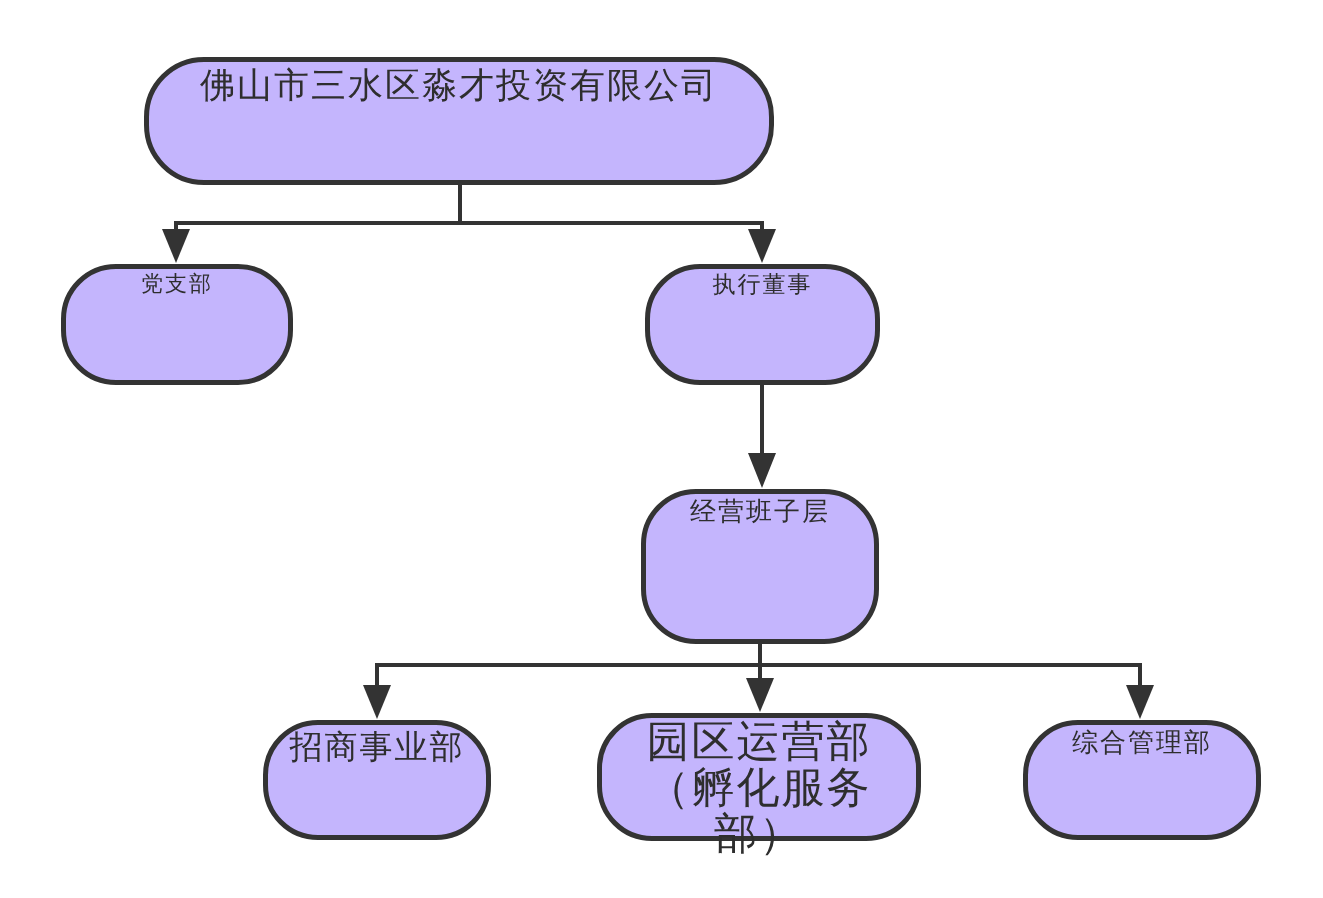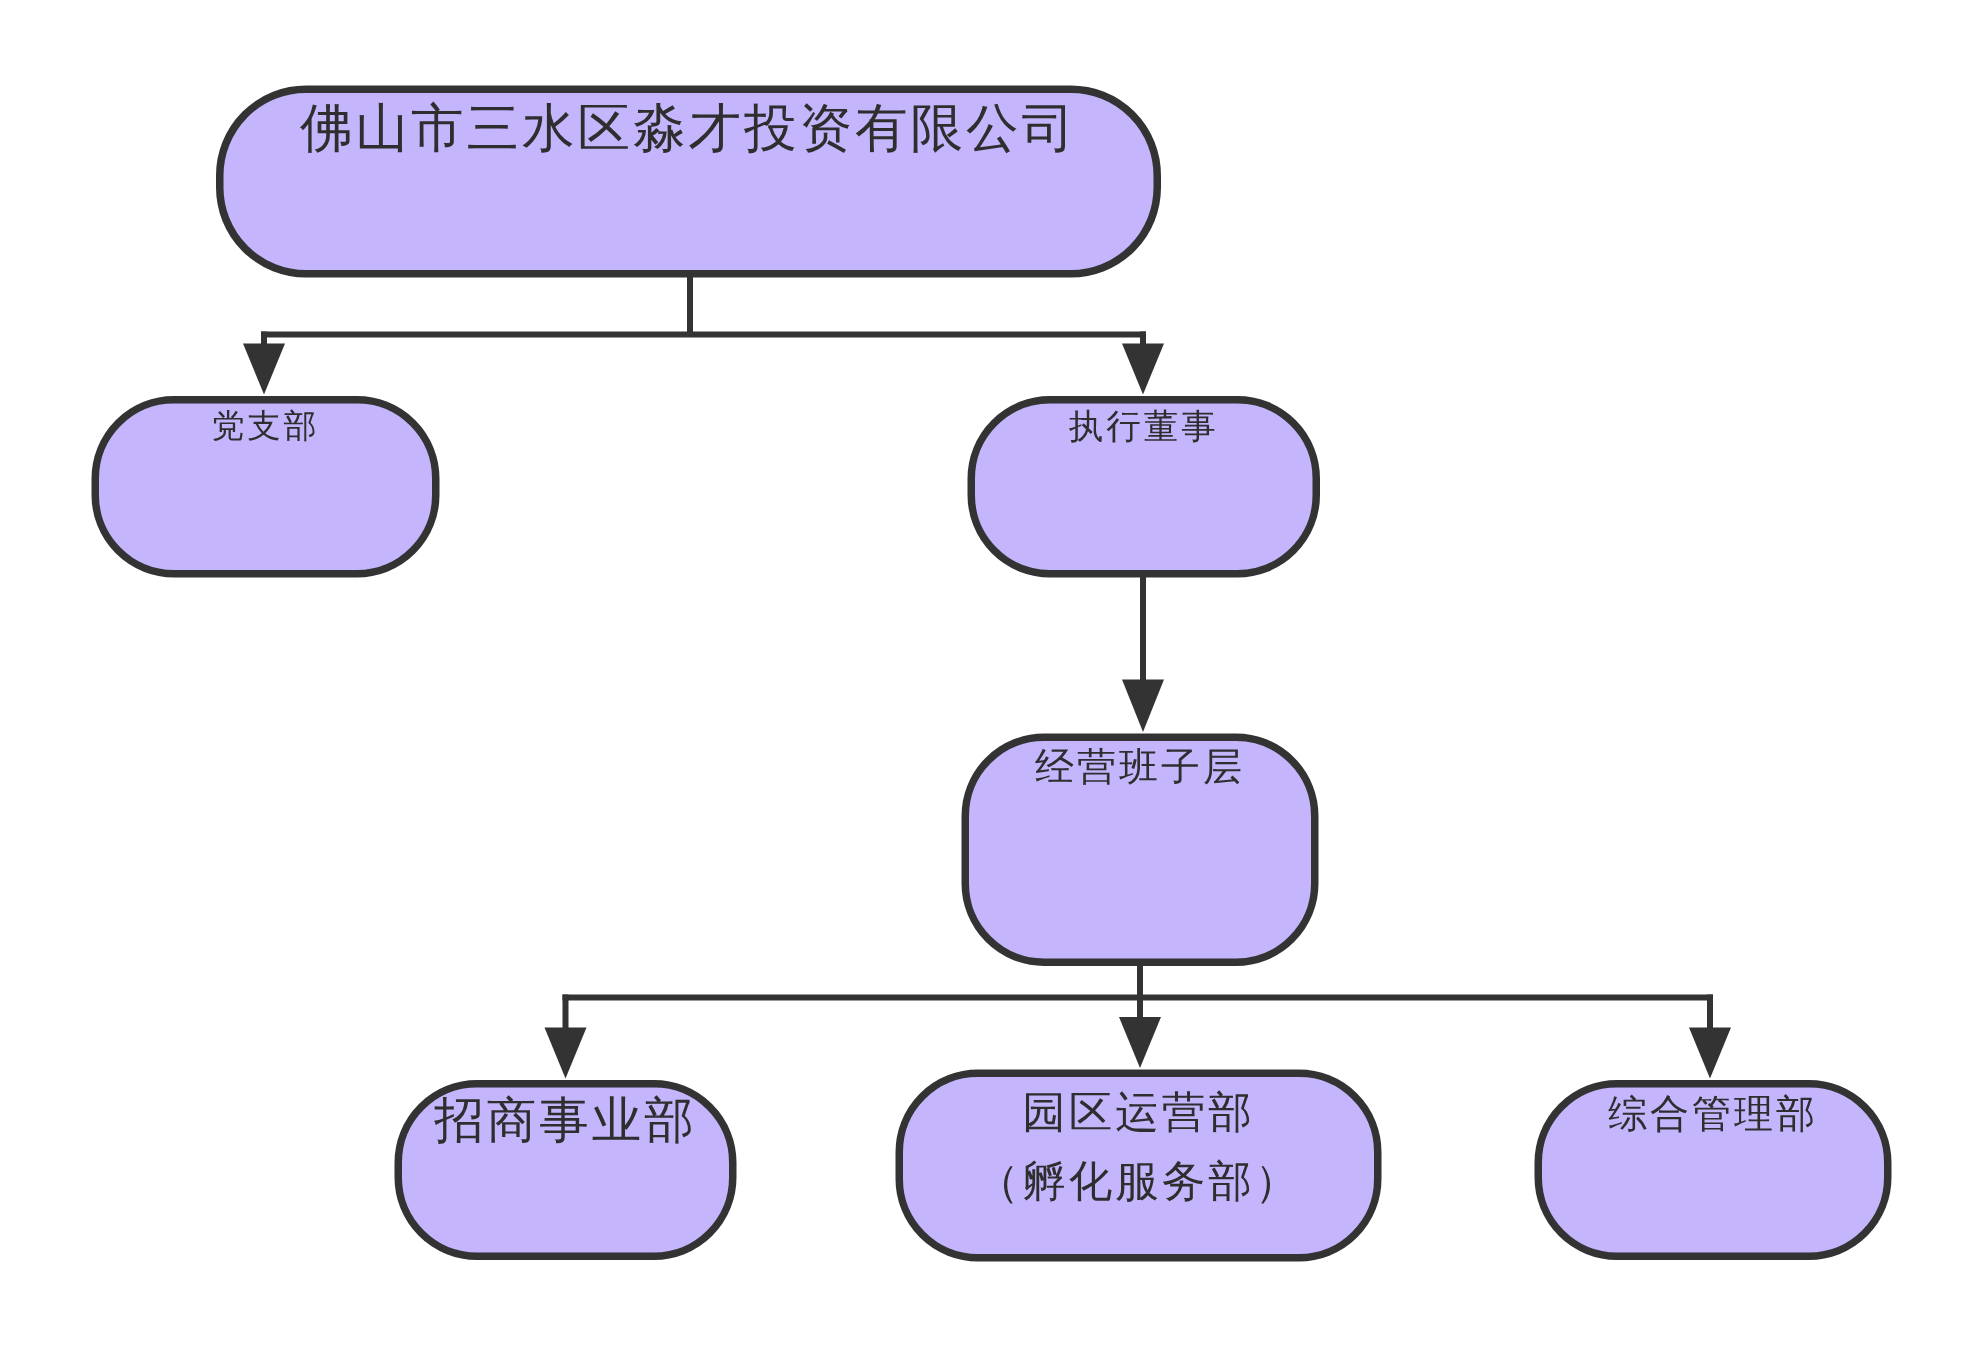--- a/index.html
+++ b/index.html
@@ -44,21 +44,21 @@
     letter-spacing: 2px;
   }
   .node-company {
     left: 144px; top: 57px; width: 630px; height: 128px;
     font-size: 35px; border-radius: 60px;
   }
   .node-party        { left: 61px;  top: 264px; width: 232px; height: 121px; font-size: 22px; }
   .node-director     { left: 645px; top: 264px; width: 235px; height: 121px; font-size: 23px; }
   .node-management   { left: 641px; top: 489px; width: 238px; height: 155px; font-size: 26px; }
   .node-investment   { left: 263px; top: 720px; width: 228px; height: 120px; font-size: 33px; }
-  .node-park         { left: 597px; top: 713px; width: 324px; height: 128px; font-size: 29px; line-height: 46px; }
+  .node-park         { left: 597px; top: 713px; width: 324px; height: 128px; font-size: 43px; line-height: 46px; }
   .node-general      { left: 1023px; top: 720px; width: 238px; height: 120px; font-size: 26px; }
 </style>
 </head>
 <body>
 
 <div class="canvas">
 
   <svg class="connectors" viewBox="0 0 1323 898" xmlns="http://www.w3.org/2000/svg">
 
     <line x1="460" y1="183" x2="460" y2="223"></line>

